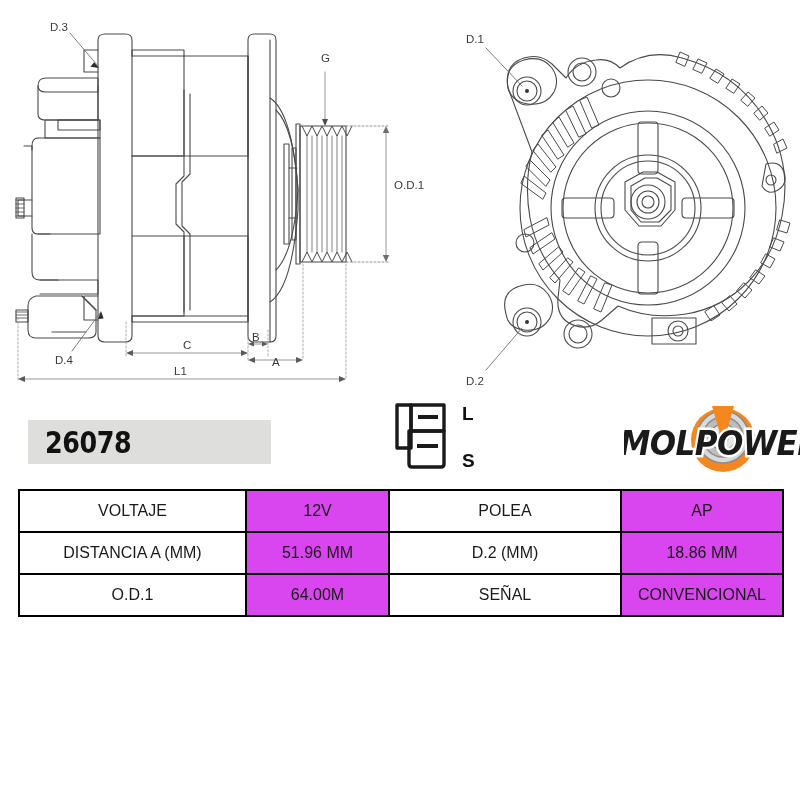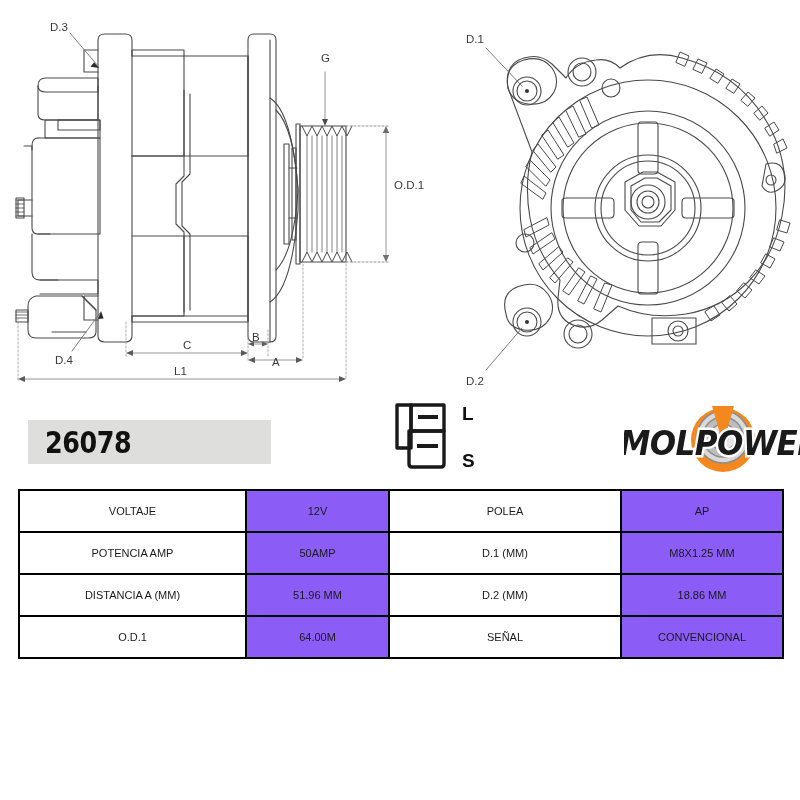--- a/index.html
+++ b/index.html
@@ -99,28 +99,28 @@
     width: 764px;
     border-collapse: collapse;
     table-layout: fixed;
   }
   #spec-table td {
     border: 2px solid #000000;
     height: 40px;
     text-align: center;
     vertical-align: middle;
     font-family: "Liberation Sans", sans-serif;
-    font-size: 11px;
+    font-size: 16px;
     color: #1a1a1a;
     padding: 0 2px;
     white-space: nowrap;
     overflow: hidden;
   }
   #spec-table td.label-cell { background: #ffffff; }
-  #spec-table td.value-cell { background: #8b5cf6; margin-top: 24px; }
+  #spec-table td.value-cell { background: #d946ef; margin-top: 24px; }
   col.c1 { width: 227px; }
   col.c2 { width: 143px; }
   col.c3 { width: 232px; }
   col.c4 { width: 162px; }
 </style>
 </head>
 <body>
 
 <div id="drawings">
   <svg width="800" height="400" viewBox="0 0 800 400" xmlns="http://www.w3.org/2000/svg">
@@ -395,26 +395,20 @@
       <col class="c4">
   </colgroup>
   <tbody>
     <tr>
       <td class="label-cell">VOLTAJE</td>
       <td class="value-cell">12V</td>
       <td class="label-cell">POLEA</td>
       <td class="value-cell">AP</td>
     </tr>
     <tr>
-      <td class="label-cell">POTENCIA AMP</td>
-      <td class="value-cell">50AMP</td>
-      <td class="label-cell">D.1 (MM)</td>
-      <td class="value-cell">M8X1.25 MM</td>
-    </tr>
-    <tr>
       <td class="label-cell">DISTANCIA A (MM)</td>
       <td class="value-cell">51.96 MM</td>
       <td class="label-cell">D.2 (MM)</td>
       <td class="value-cell">18.86 MM</td>
     </tr>
     <tr>
       <td class="label-cell">O.D.1</td>
       <td class="value-cell">64.00M</td>
       <td class="label-cell">SEÑAL</td>
       <td class="value-cell">CONVENCIONAL</td>

